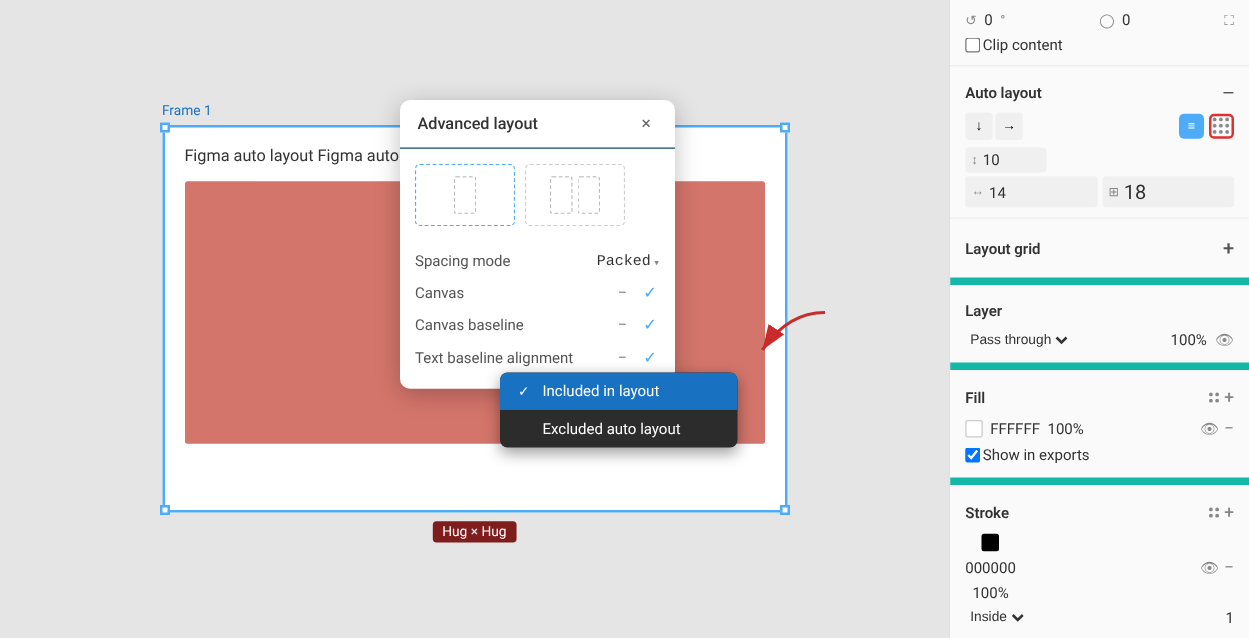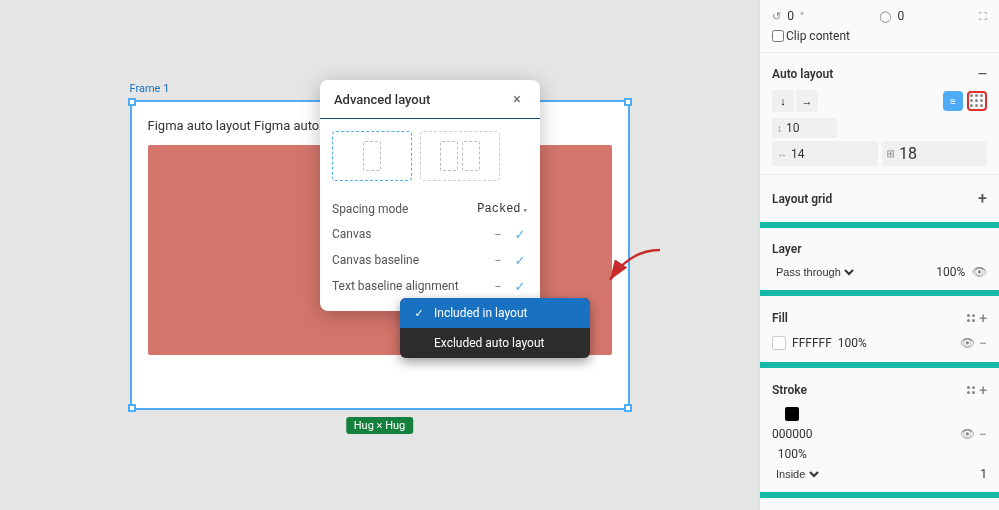--- a/index.html
+++ b/index.html
@@ -71,21 +71,21 @@
     .corner-handle.tr { top: -4px; right: -4px; }
     .corner-handle.bl { bottom: -4px; left: -4px; }
     .corner-handle.br { bottom: -4px; right: -4px; }
 
     
     .hug-label {
       position: absolute;
       bottom: -24px;
       left: 50%;
       transform: translateX(-50%);
-      background: #15803d;
+      background: #7f1d1d;
       color: white;
       padding: 2px 8px;
       border-radius: 3px;
       font-size: 11px;
       white-space: nowrap;
     }
 
     
     .modal-overlay {
       position: absolute;
@@ -637,20 +637,26 @@
       <div style="display:flex;align-items:center;gap:6px;">
         <div style="width:14px;height:14px;background:white;border:1px solid #ccc;border-radius:2px;"></div>
         <span class="fill-value">FFFFFF</span>
         <span class="fill-value">100%</span>
       </div>
       <div style="display:flex;gap:4px;align-items:center;">
         <span class="eye-icon">👁</span>
         <span class="minus-icon">−</span>
       </div>
     </div>
+    <div class="panel-row">
+      <label class="checkbox-label">
+        <input type="checkbox" class="checkbox-input" checked="" style="">
+        <span>Show in exports</span>
+      </label>
+    </div>
   </div>
 
   <div class="panel-section">
     <div class="panel-section-header">
       <span class="section-title">Stroke</span>
       <div style="display:flex;gap:4px;align-items:center;">
         <div style="display:grid;grid-template-columns:1fr 1fr;gap:2px;">
           <div style="width:3px;height:3px;background:#888;border-radius:50%;"></div>
           <div style="width:3px;height:3px;background:#888;border-radius:50%;"></div>
           <div style="width:3px;height:3px;background:#888;border-radius:50%;"></div>

